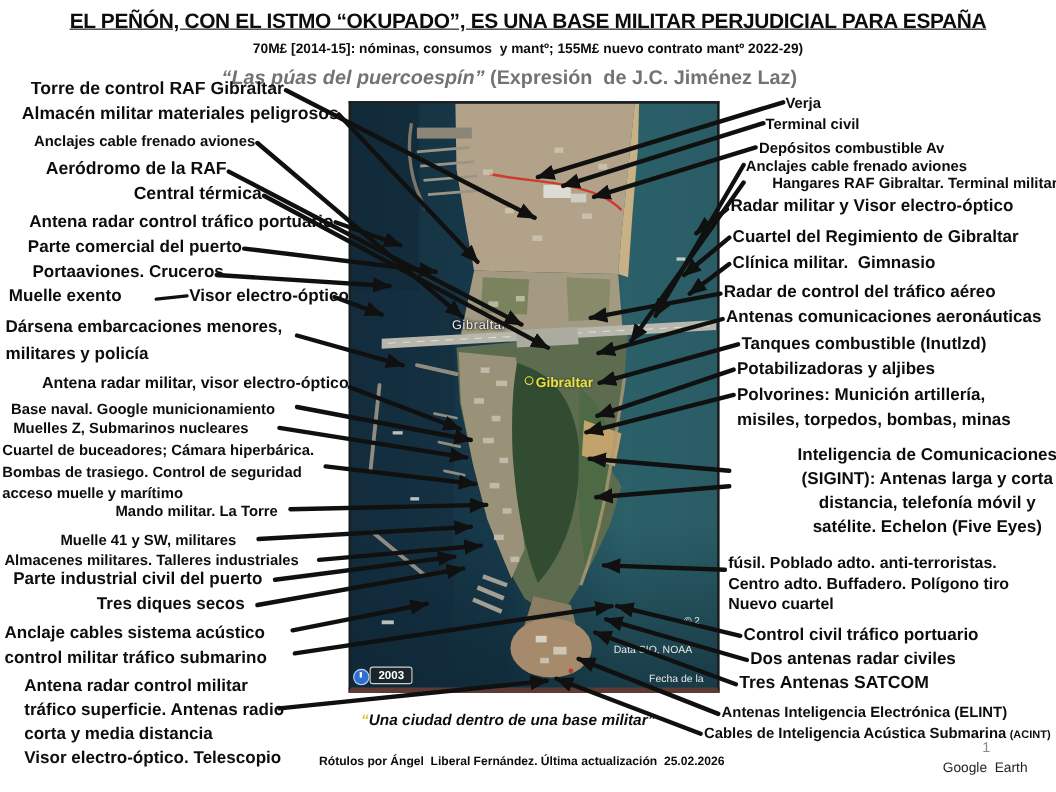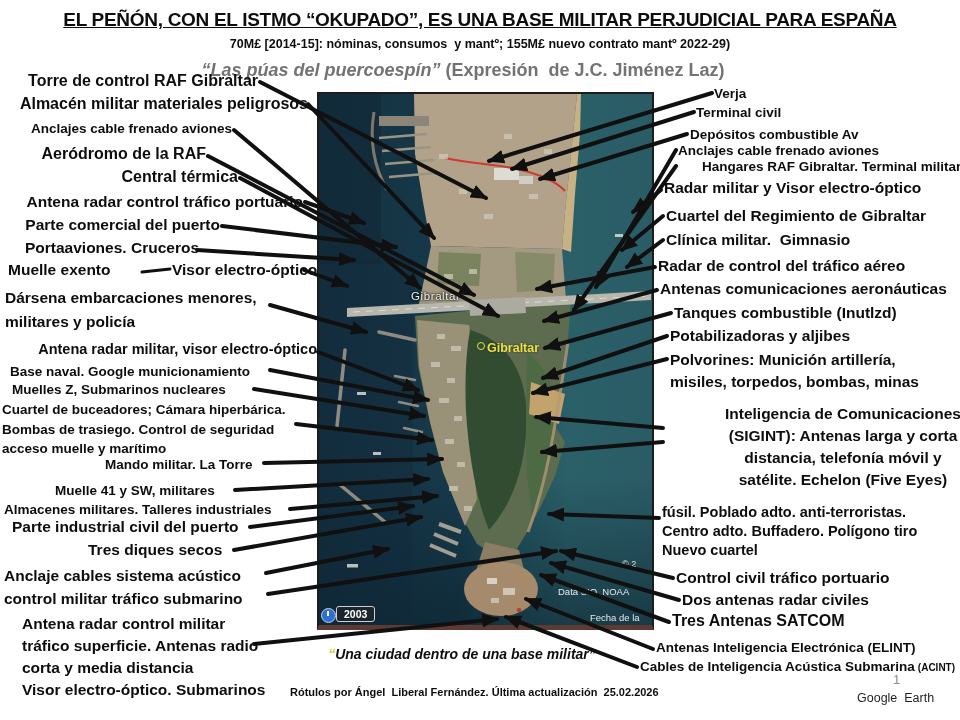--- a/index.html
+++ b/index.html
@@ -167,21 +167,21 @@
       </div>
       <div class="lbl" style="left: 2px; top: 168px; width: 236px; font-size: 16px; text-align: right;">
         <span class="ln">Central térmica</span>
       </div>
       <div class="lbl" style="left: 2px; top: 193px; width: 301px; font-size: 15.5px; text-align: right;">
         <span class="ln">Antena radar control tráfico portuario</span>
       </div>
       <div class="lbl" style="left: 2px; top: 216px; width: 218px; font-size: 15.5px; text-align: right;">
         <span class="ln">Parte comercial del puerto</span>
       </div>
-      <div class="lbl" style="left: 6px; top: 239px; width: 193px; font-size: 15.5px; text-align: right;">
+      <div class="lbl" style="left: 20px; top: 239px; width: 193px; font-size: 15.5px; text-align: center;">
         <span class="ln">Portaaviones. Cruceros</span>
       </div>
       <div class="lbl" style="left: 8px; top: 261px; width: 150px; font-size: 15.5px;">
         <span class="ln">Muelle exento</span>
       </div>
       <div class="lbl" style="left: 172px; top: 261px; width: 160px; font-size: 15.5px;">
         <span class="ln">Visor electro-óptico</span>
       </div>
       <div class="lbl" style="left: 5px; top: 286px; width: 270px; font-size: 15.5px; line-height: 24px;">
         <span class="ln">Dársena embarcaciones menores,</span>
@@ -217,21 +217,21 @@
         <span class="ln">Tres diques secos</span>
       </div>
       <div class="lbl" style="left: 4px; top: 564px; width: 270px; font-size: 15.5px; line-height: 23px;">
         <span class="ln">Anclaje cables sistema acústico</span>
         <span class="ln">control militar tráfico submarino</span>
       </div>
       <div class="lbl" style="left: 22px; top: 613px; width: 262px; font-size: 15.5px; line-height: 22px;">
         <span class="ln">Antena radar control militar</span>
         <span class="ln">tráfico superficie. Antenas radio</span>
         <span class="ln">corta y media distancia</span>
-        <span class="ln">Visor electro-óptico. Submarinos</span>
+        <span class="ln">Visor electro-óptico. Telescopio</span>
       </div>
       <div class="lbl" style="left: 714px; top: 86px; width: 80px; font-size: 13.5px;">
         <span class="ln">Verja</span>
       </div>
       <div class="lbl" style="left: 696px; top: 105px; width: 140px; font-size: 13.5px;">
         <span class="ln">Terminal civil</span>
       </div>
       <div class="lbl" style="left: 690px; top: 127px; width: 230px; font-size: 13.5px;">
         <span class="ln">Depósitos combustible Av</span>
       </div>

